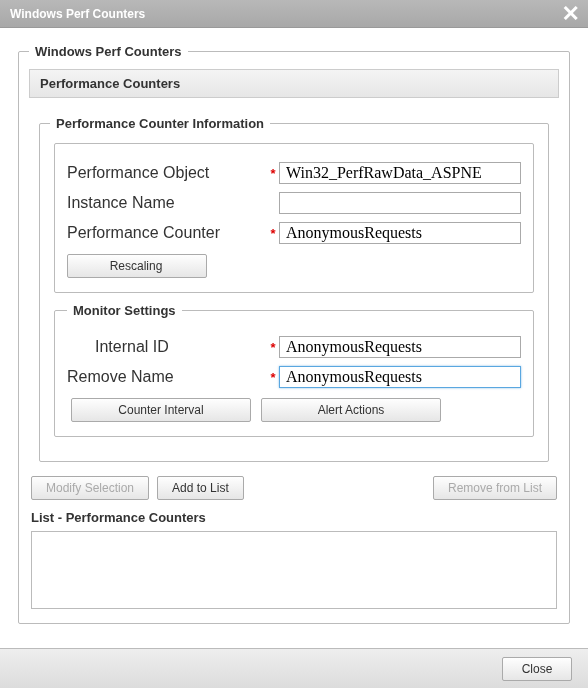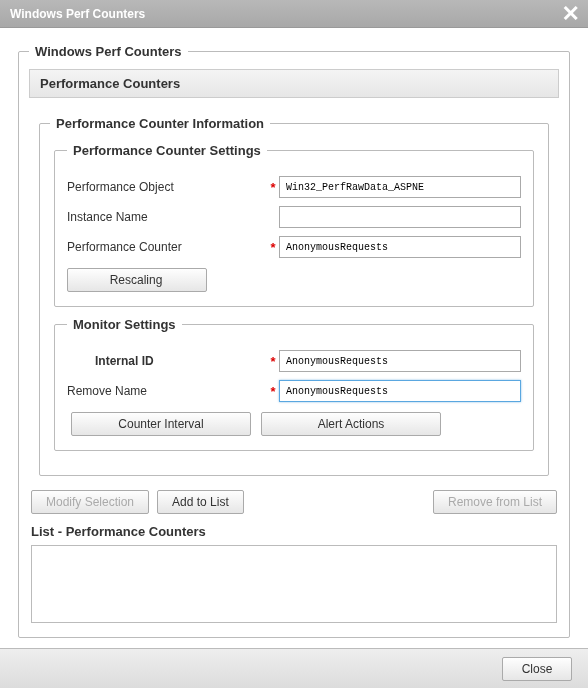--- a/index.html
+++ b/index.html
@@ -68,39 +68,39 @@
     margin: 6px 4px 10px 4px;
     padding: 10px 12px 14px 12px;
   }
   .form-row {
     display: flex;
     align-items: center;
     margin: 8px 0;
   }
   .form-label {
     flex: 0 0 200px;
-    font-size: 12px;
-  }
-  .form-label.bold { font-weight: bold; padding-left: 28px; }
+    font-size: 16px;
+  }
+  .form-label.bold { font-weight: normal; padding-left: 28px; }
   .req {
     color: #d00;
     font-weight: bold;
     width: 12px;
     text-align: center;
     flex: 0 0 12px;
     font-size: 13px;
   }
   .req.hidden { visibility: hidden; }
   .text-input {
     flex: 1;
     height: 22px;
     border: 1px solid #aaa;
     padding: 0 6px;
-    font-size: 10px;
-    font-family: Liberation Mono, monospace;
+    font-size: 16px;
+    font-family: Liberation Serif, serif;
     background: #fff;
   }
   .text-input.focused {
     border: 1px solid #5aa7e0;
     box-shadow: 0 0 2px rgba(90,167,224,.7);
     outline: none;
   }
   .btn {
     height: 24px;
     border: 1px solid #aaa;
@@ -168,21 +168,20 @@
 <div class="main-area">
   <fieldset class="outer-fs">
     <legend>Windows Perf Counters</legend>
 
     <div class="section-header">Performance Counters</div>
 
     <fieldset class="inner-fs">
       <legend>Performance Counter Information</legend>
 
       <fieldset class="sub-fs">
-        <legend>Performance Counter Settings</legend>
 
         <div class="form-row">
           <span class="form-label">Performance Object</span>
           <span class="req">*</span>
           <input class="text-input" type="text" value="Win32_PerfRawData_ASPNE" style="">
         </div>
 
         <div class="form-row">
           <span class="form-label">Instance Name</span>
           <span class="req hidden">*</span>

